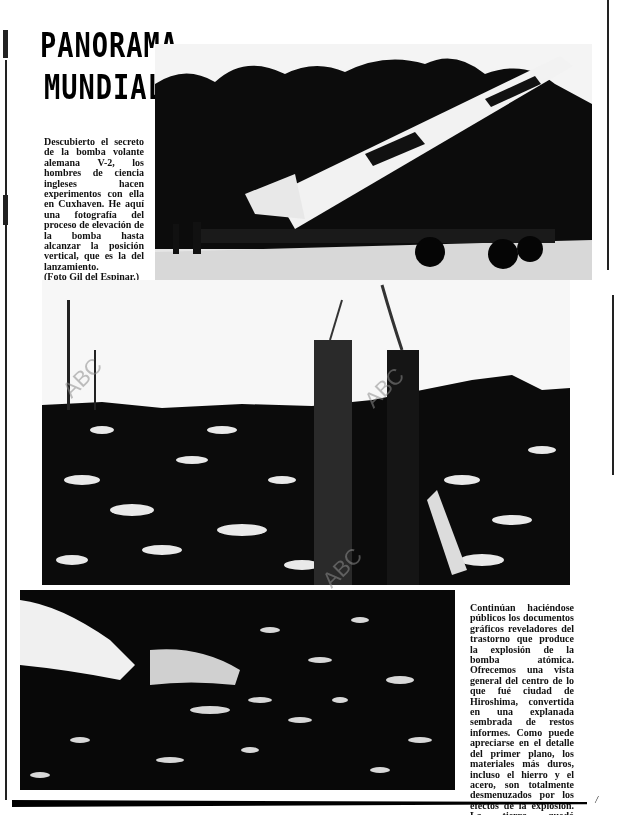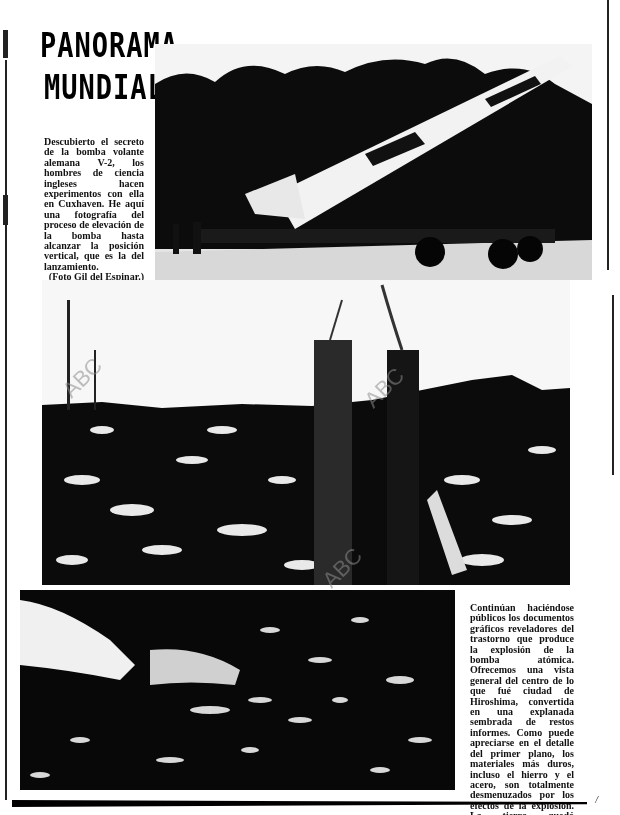--- a/index.html
+++ b/index.html
@@ -12,21 +12,21 @@
     position: absolute; left: 40px; top: 24px; width: 110px;
     font-family: "DejaVu Sans Mono", monospace; font-weight: bold; font-size: 27px;
     line-height: 34px; letter-spacing: 1px; color: #000; text-transform: uppercase;
     transform: scaleY(1.25); transform-origin: top left;
   }
   .title .l2 { display: block; padding-left: 4px; }
   .caption {
     position: absolute; font-family: "Liberation Serif", serif; font-weight: bold;
     font-size: 10px; line-height: 10.4px; text-align: justify; color: #111;
   }
-  .caption .credit { display: block; text-align: right; }
+  .caption .credit { display: block; text-align: left; }
   .photo { position: absolute; overflow: hidden; background: #0a0a0a; }
   .photo svg { display: block; width: 100%; height: 100%; }
   .bottom-rule { position: absolute; left: 12px; top: 800px; width: 575px; height: 7px; background: #000;
     clip-path: polygon(0 0, 100% 30%, 100% 60%, 0 100%); }
   .watermark { position: absolute; font-family: "Liberation Sans", sans-serif; font-size: 22px; color: rgba(140,140,140,0.55);
     transform: rotate(-45deg); pointer-events: none; }
   .folio { position: absolute; right: 22px; top: 794px; font-size: 10px; font-family: "Liberation Serif", serif; font-style: italic; }
 </style>
 </head>
 <body>

